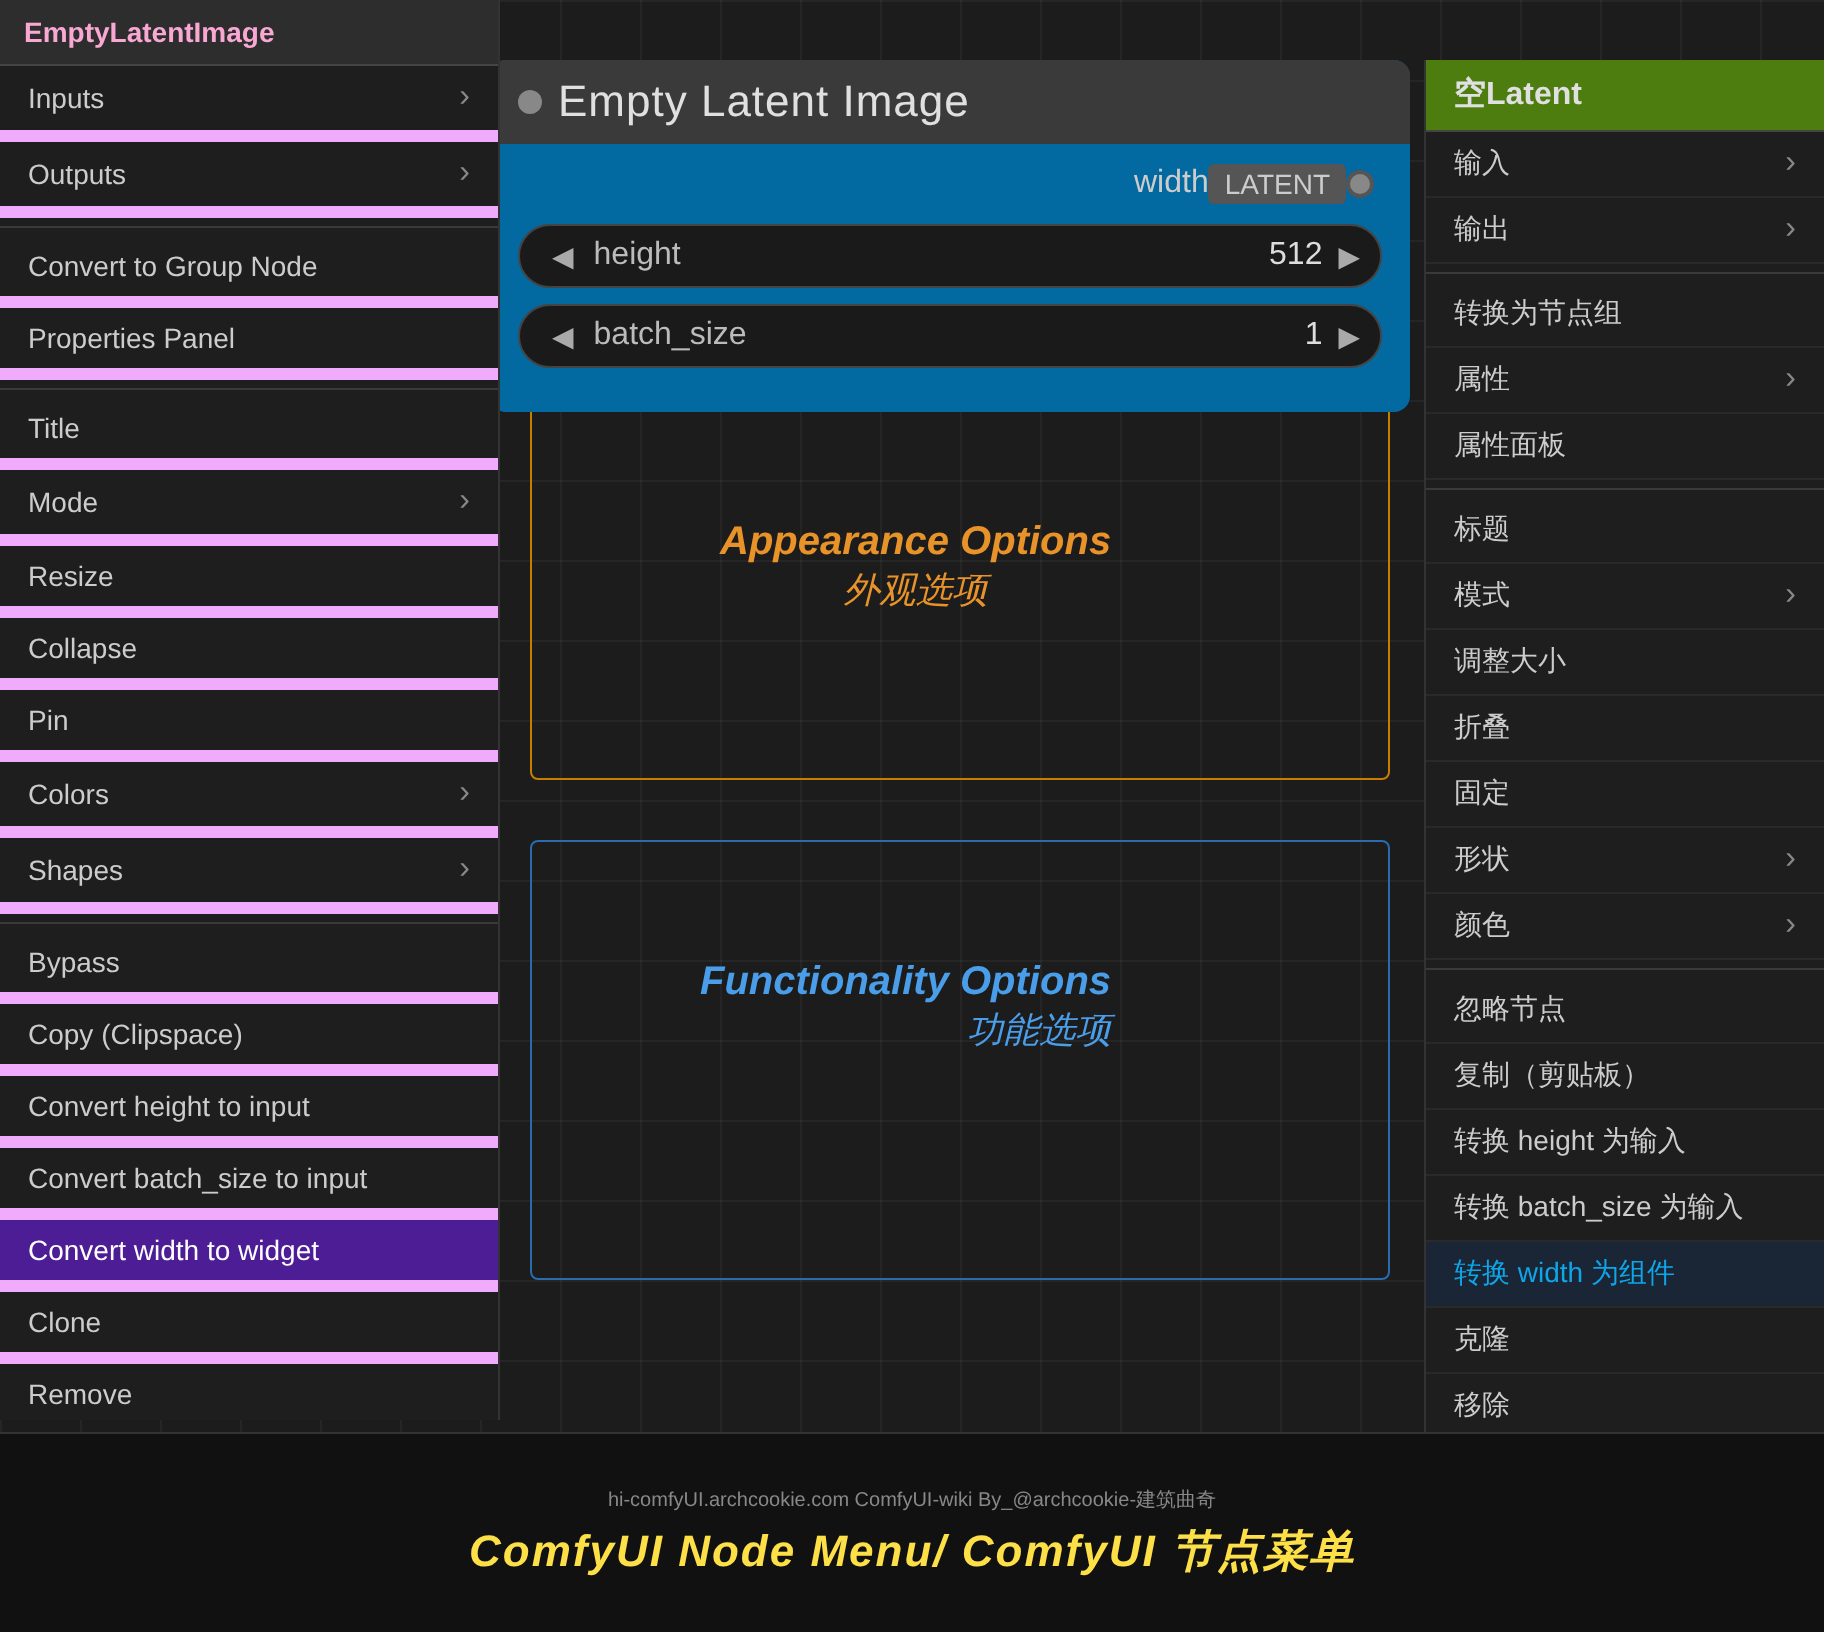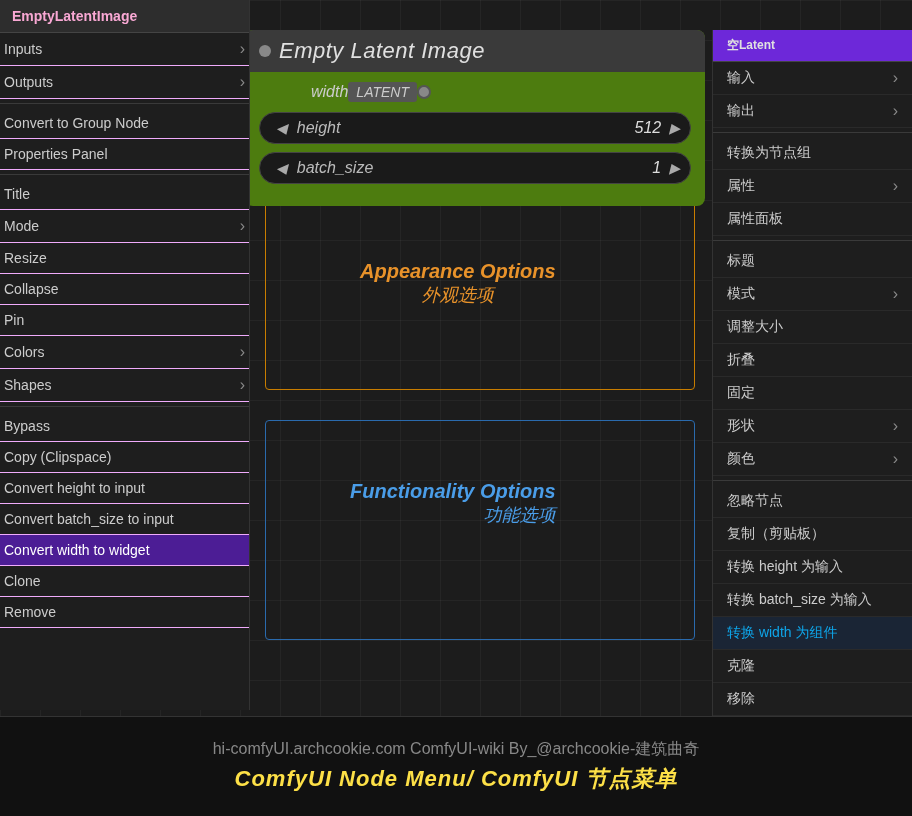--- a/index.html
+++ b/index.html
@@ -22,25 +22,24 @@
         linear-gradient(90deg, rgba(255,255,255,0.04) 1px, transparent 1px);
       background-size: 40px 40px;
     }
 
     
     .node-container {
       position: absolute;
       top: 30px;
       left: 245px;
       width: 460px;
-      background: #4d7c0f;
+      background: #0369a1;
       border-radius: 8px;
       overflow: visible;
       z-index: 5;
-      font-style: italic;
     }
 
     .node-title-bar {
       background: #3a3a3a;
       padding: 8px 14px;
       border-radius: 8px 8px 0 0;
       display: flex;
       align-items: center;
       gap: 8px;
     }
@@ -59,24 +58,23 @@
       letter-spacing: 0.5px;
     }
 
     .node-body {
       padding: 10px 14px 14px;
     }
 
     .node-row-width {
       display: flex;
       align-items: center;
-      justify-content: flex-start;
+      justify-content: flex-end;
       margin-bottom: 10px;
       padding: 0 4px;
-      margin-left: 48px;
     }
 
     .node-row-width .label {
       color: #ccc;
       font-size: 16px;
     }
 
     .node-row-width .badge {
       color: #ccc;
       font-size: 14px;
@@ -204,28 +202,28 @@
     .left-menu-header {
       background: #2d2d2d;
       padding: 8px 12px;
       color: #f9a8d4;
       font-size: 14px;
       font-weight: bold;
       border-bottom: 1px solid #444;
     }
 
     .left-menu-item {
-      padding: 7px 4px;
+      padding: 7px 14px;
       color: #ccc;
       font-size: 14px;
       cursor: pointer;
       display: flex;
       align-items: center;
       justify-content: space-between;
-      border-bottom: 1px solid #f0abfc;
+      border-bottom: 6px solid #f0abfc;
     }
 
     .left-menu-item.has-arrow::after {
       content: '›';
       color: #888;
       font-size: 16px;
     }
 
     .left-menu-divider {
       height: 1px;
@@ -290,21 +288,21 @@
       border-top: 1px solid #333;
       z-index: 30;
       display: flex;
       flex-direction: column;
       align-items: center;
       justify-content: center;
     }
 
     .bottom-sub {
       color: #888;
-      font-size: 16px;
+      font-size: 10px;
       margin-bottom: 4px;
     }
 
     .bottom-title {
       color: #fde047;
       font-size: 22px;
       font-style: italic;
       font-weight: bold;
       letter-spacing: 1px;
     }
@@ -383,21 +381,21 @@
   <div class="zh">外观选项</div>
 </div>
 
 <div class="functionality-box"></div>
 <div class="functionality-label">
   <div class="en">Functionality Options</div>
   <div class="zh">功能选项</div>
 </div>
 
 <div class="right-menu">
-  <div style="padding: 7px 14px; color: #e0e0e0; font-size: 12px; font-weight: bold; background:#6d28d9; border-bottom:1px solid #444;">空Latent</div>
+  <div style="padding: 7px 14px; color: #e0e0e0; font-size: 16px; font-weight: bold; background:#4d7c0f; border-bottom:1px solid #444;">空Latent</div>
   <div id="right-menu-items">
       <div class="right-menu-item has-arrow">输入</div>
       <div class="right-menu-item has-arrow">输出</div>
       <div class="right-menu-divider"></div>
       <div class="right-menu-item">转换为节点组</div>
       <div class="right-menu-item has-arrow">属性</div>
       <div class="right-menu-item">属性面板</div>
       <div class="right-menu-divider"></div>
       <div class="right-menu-item">标题</div>
       <div class="right-menu-item has-arrow">模式</div>

